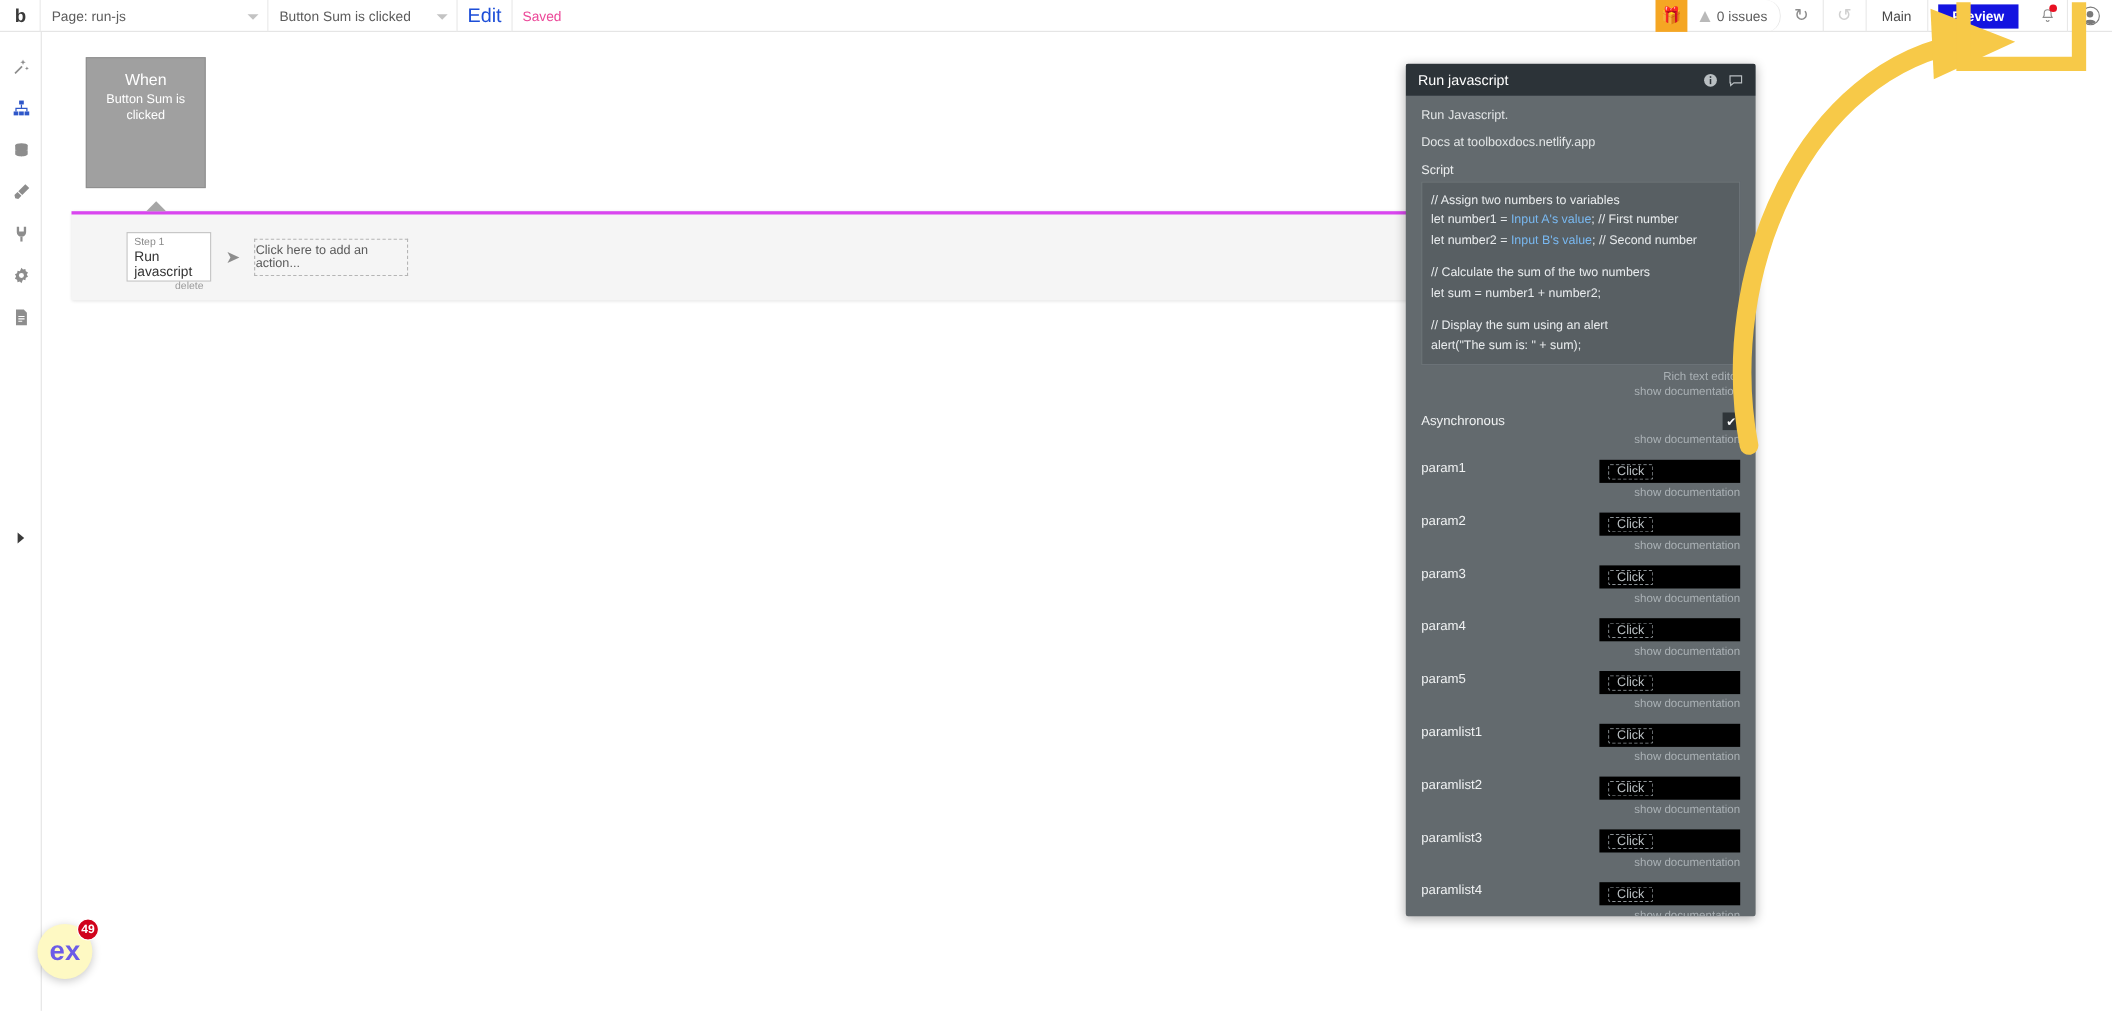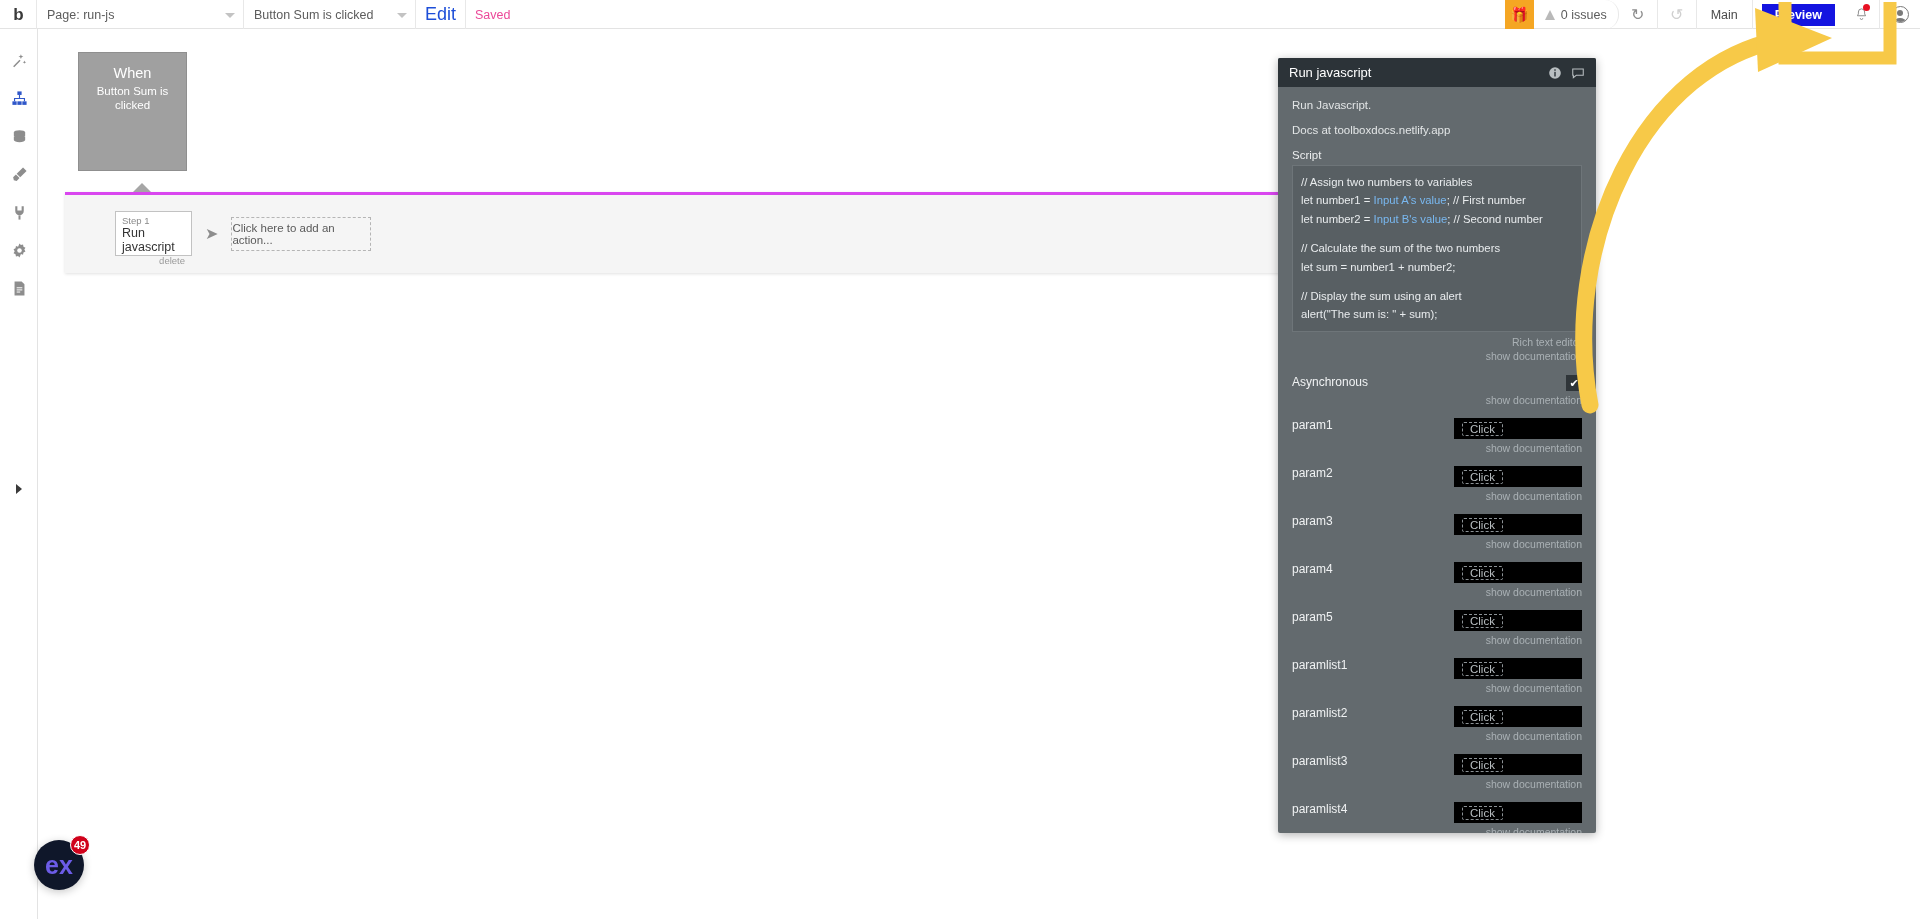--- a/index.html
+++ b/index.html
@@ -262,21 +262,21 @@
   #annot { position: absolute; top: 0; left: 0; width: 1920px; height: 919px; pointer-events: none; z-index: 70; }
 
   
   #chat-widget {
     position: absolute; left: 34px; top: 840px;
     width: 50px; height: 50px;
     z-index: 60; cursor: pointer;
   }
   #chat-bubble {
     width: 50px; height: 50px; border-radius: 50%;
-    background: #0f172a; box-shadow: 0 2px 9px rgba(0,0,0,0.22);
+    background: #fef9c3; box-shadow: 0 2px 9px rgba(0,0,0,0.22);
     display: flex; align-items: center; justify-content: center;
   }
   #chat-logo { font-size: 25px; color: #6c5ce7; font-weight: bold; line-height: 1; }
   #chat-badge {
     position: absolute; top: -5px; right: -6px;
     min-width: 20px; height: 20px; border-radius: 50%;
     background: #d0021b; color: #ffffff;
     font-size: 11px; font-weight: bold;
     display: flex; align-items: center; justify-content: center;
     border: 1.5px solid #ffffff;

